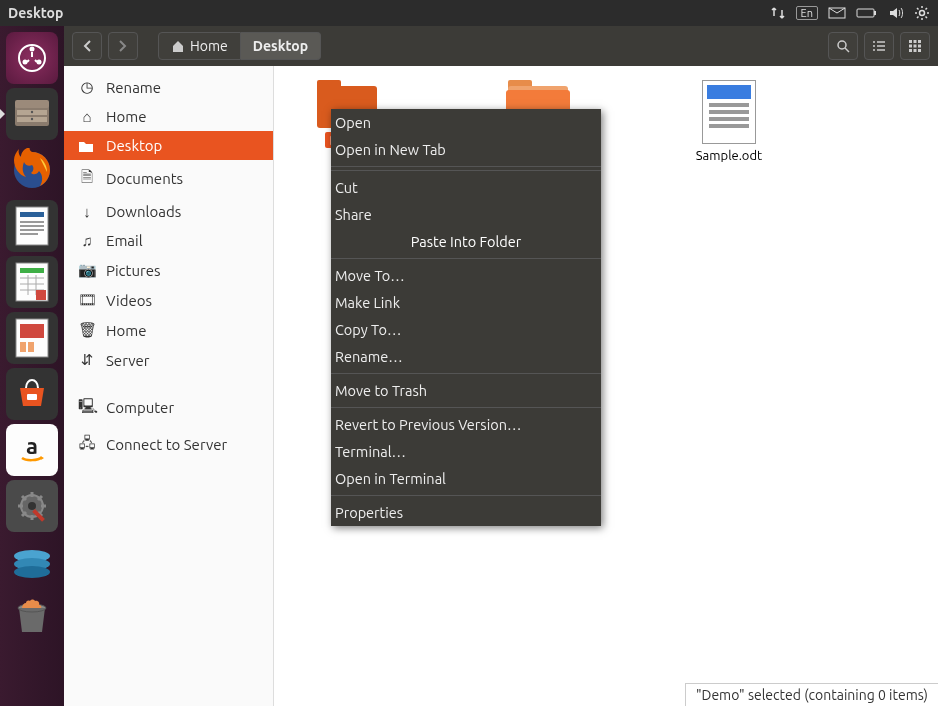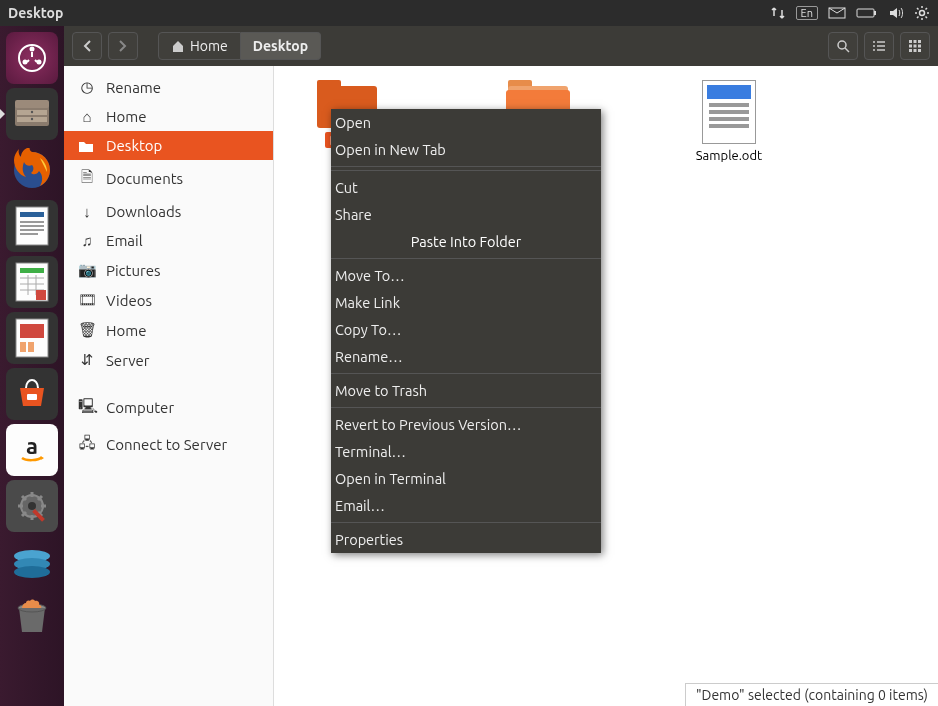--- a/index.html
+++ b/index.html
@@ -364,20 +364,17 @@
   <div class="cm-sep"></div>
   <div class="cm-item">
       <span>Revert to Previous Version…</span>
     </div>
   <div class="cm-item">
       <span>Terminal…</span>
     </div>
   <div class="cm-item">
       <span>Open in Terminal</span>
     </div>
-  <div class="cm-item">
-      <span>Email…</span>
-    </div>
   <div class="cm-sep"></div>
   <div class="cm-item">
       <span>Properties</span>
     </div>
 </div>
 
 </body></html>

